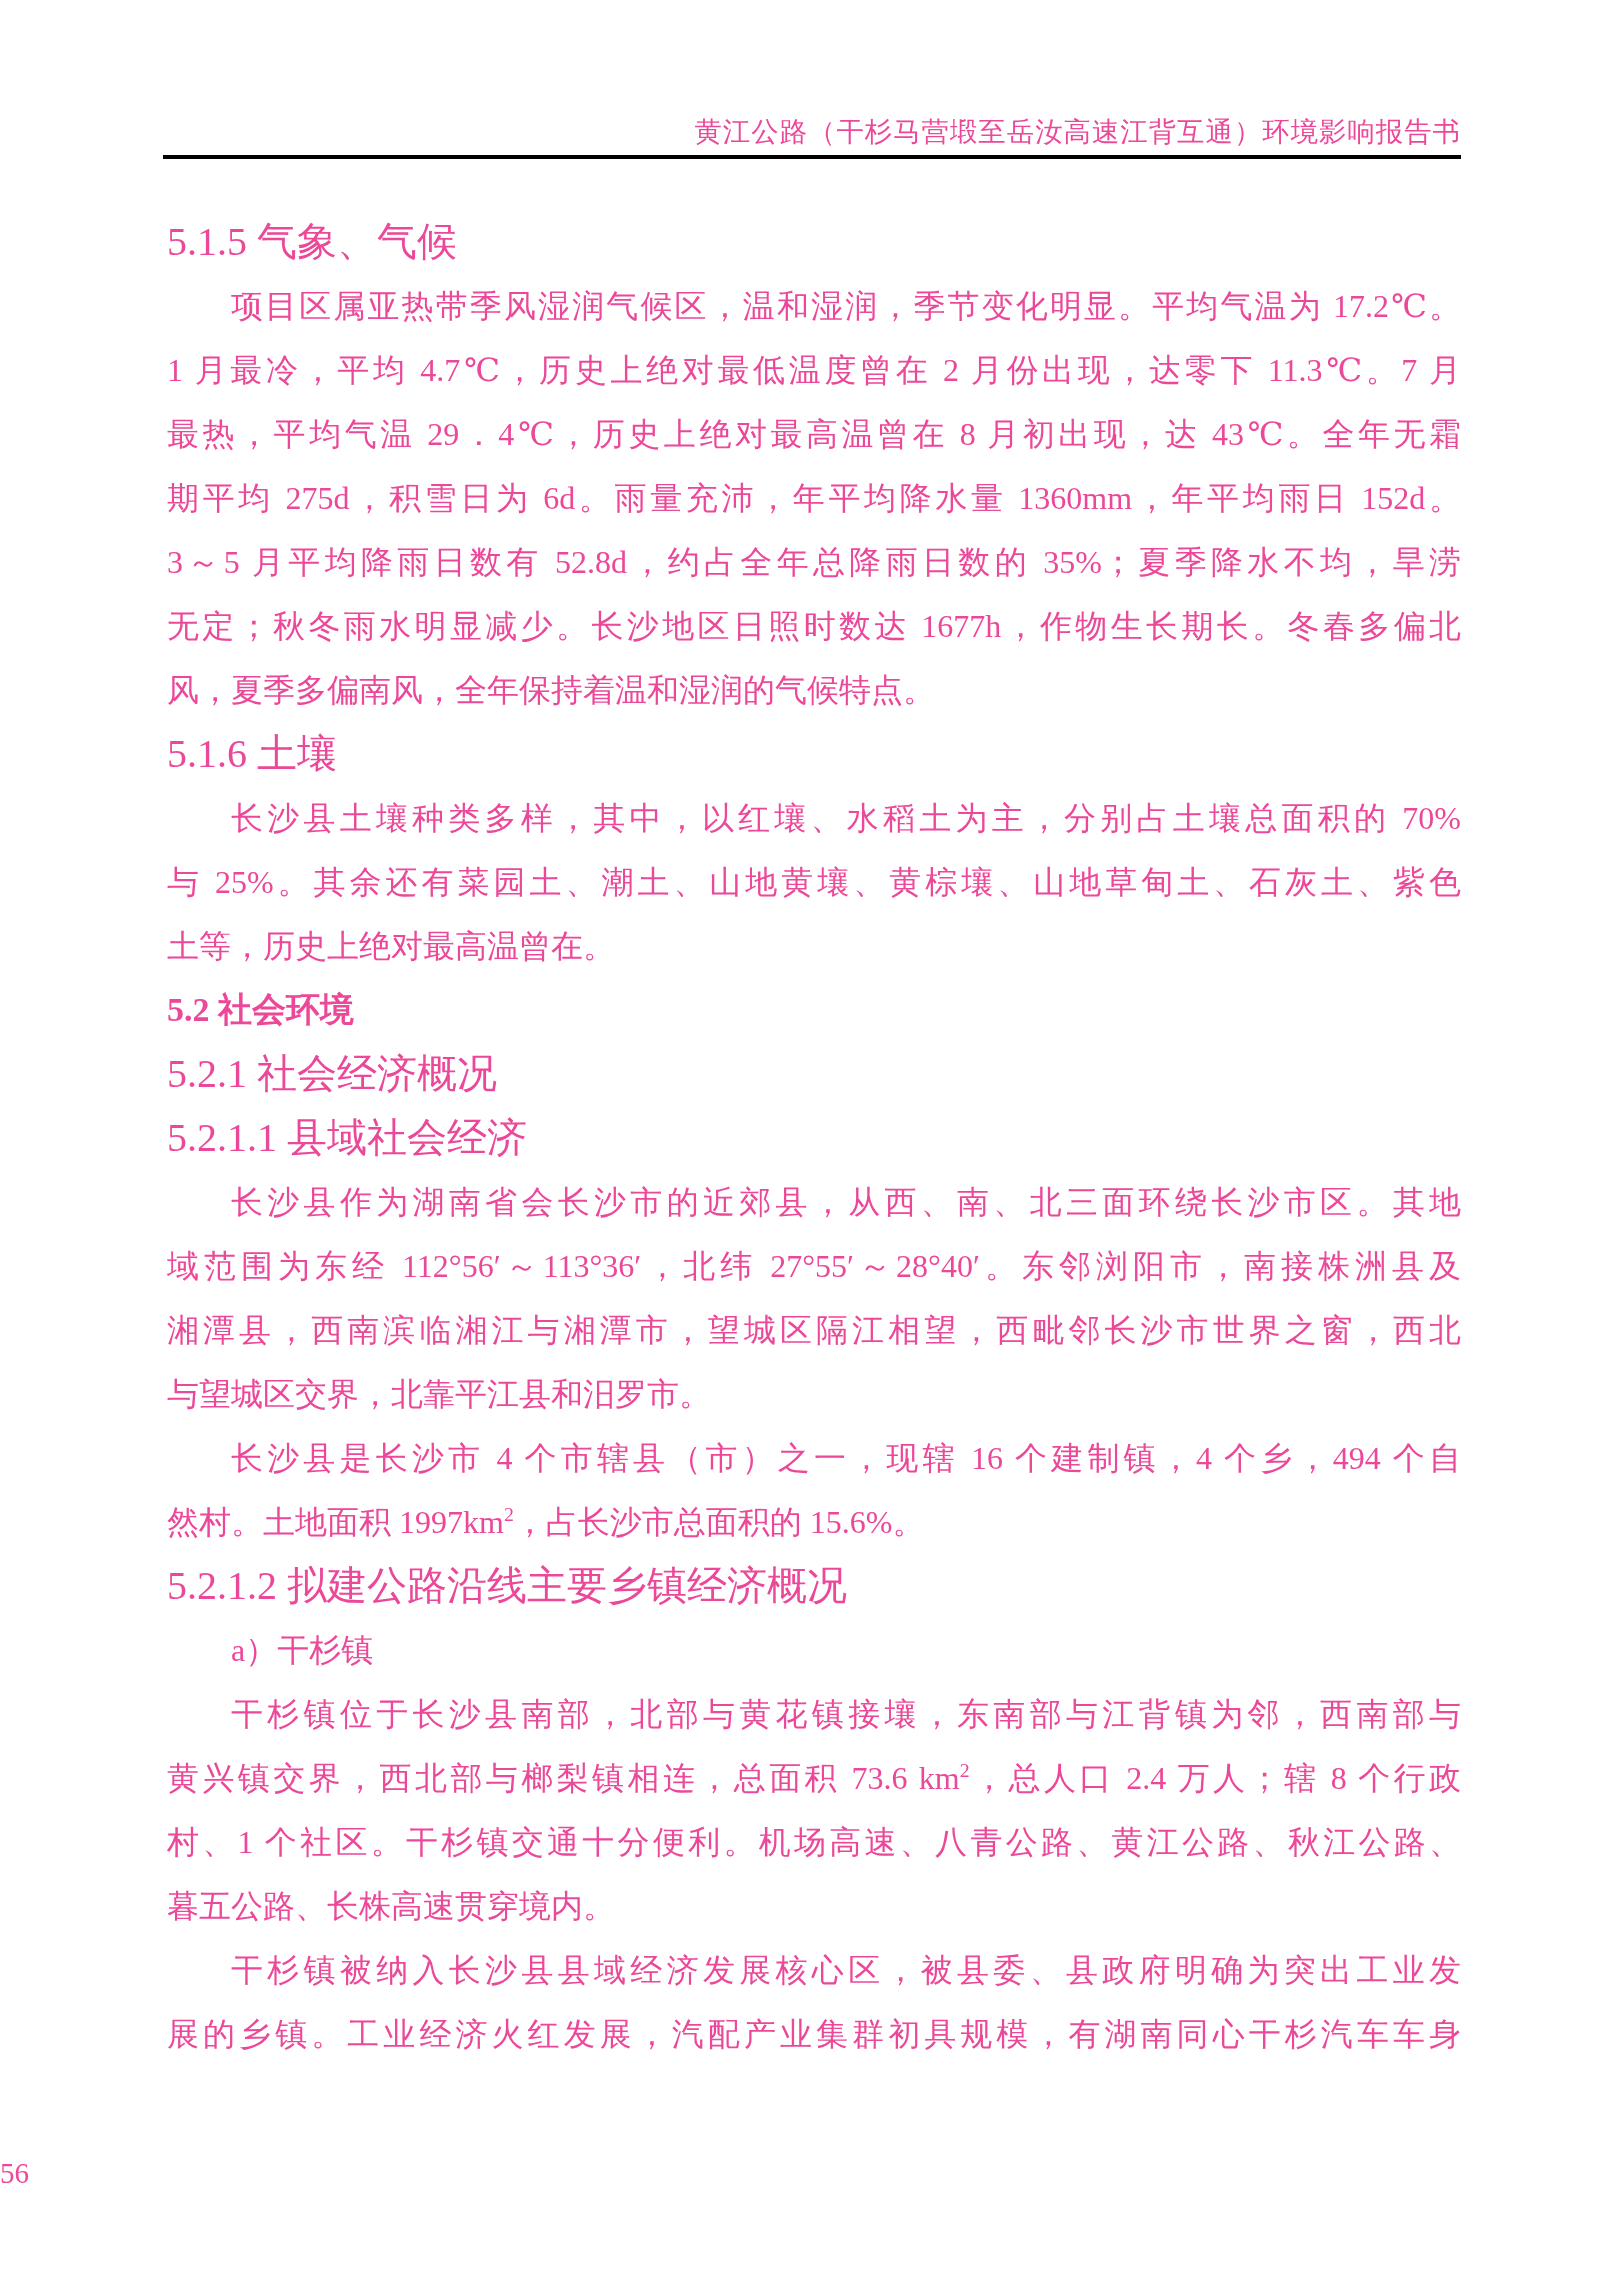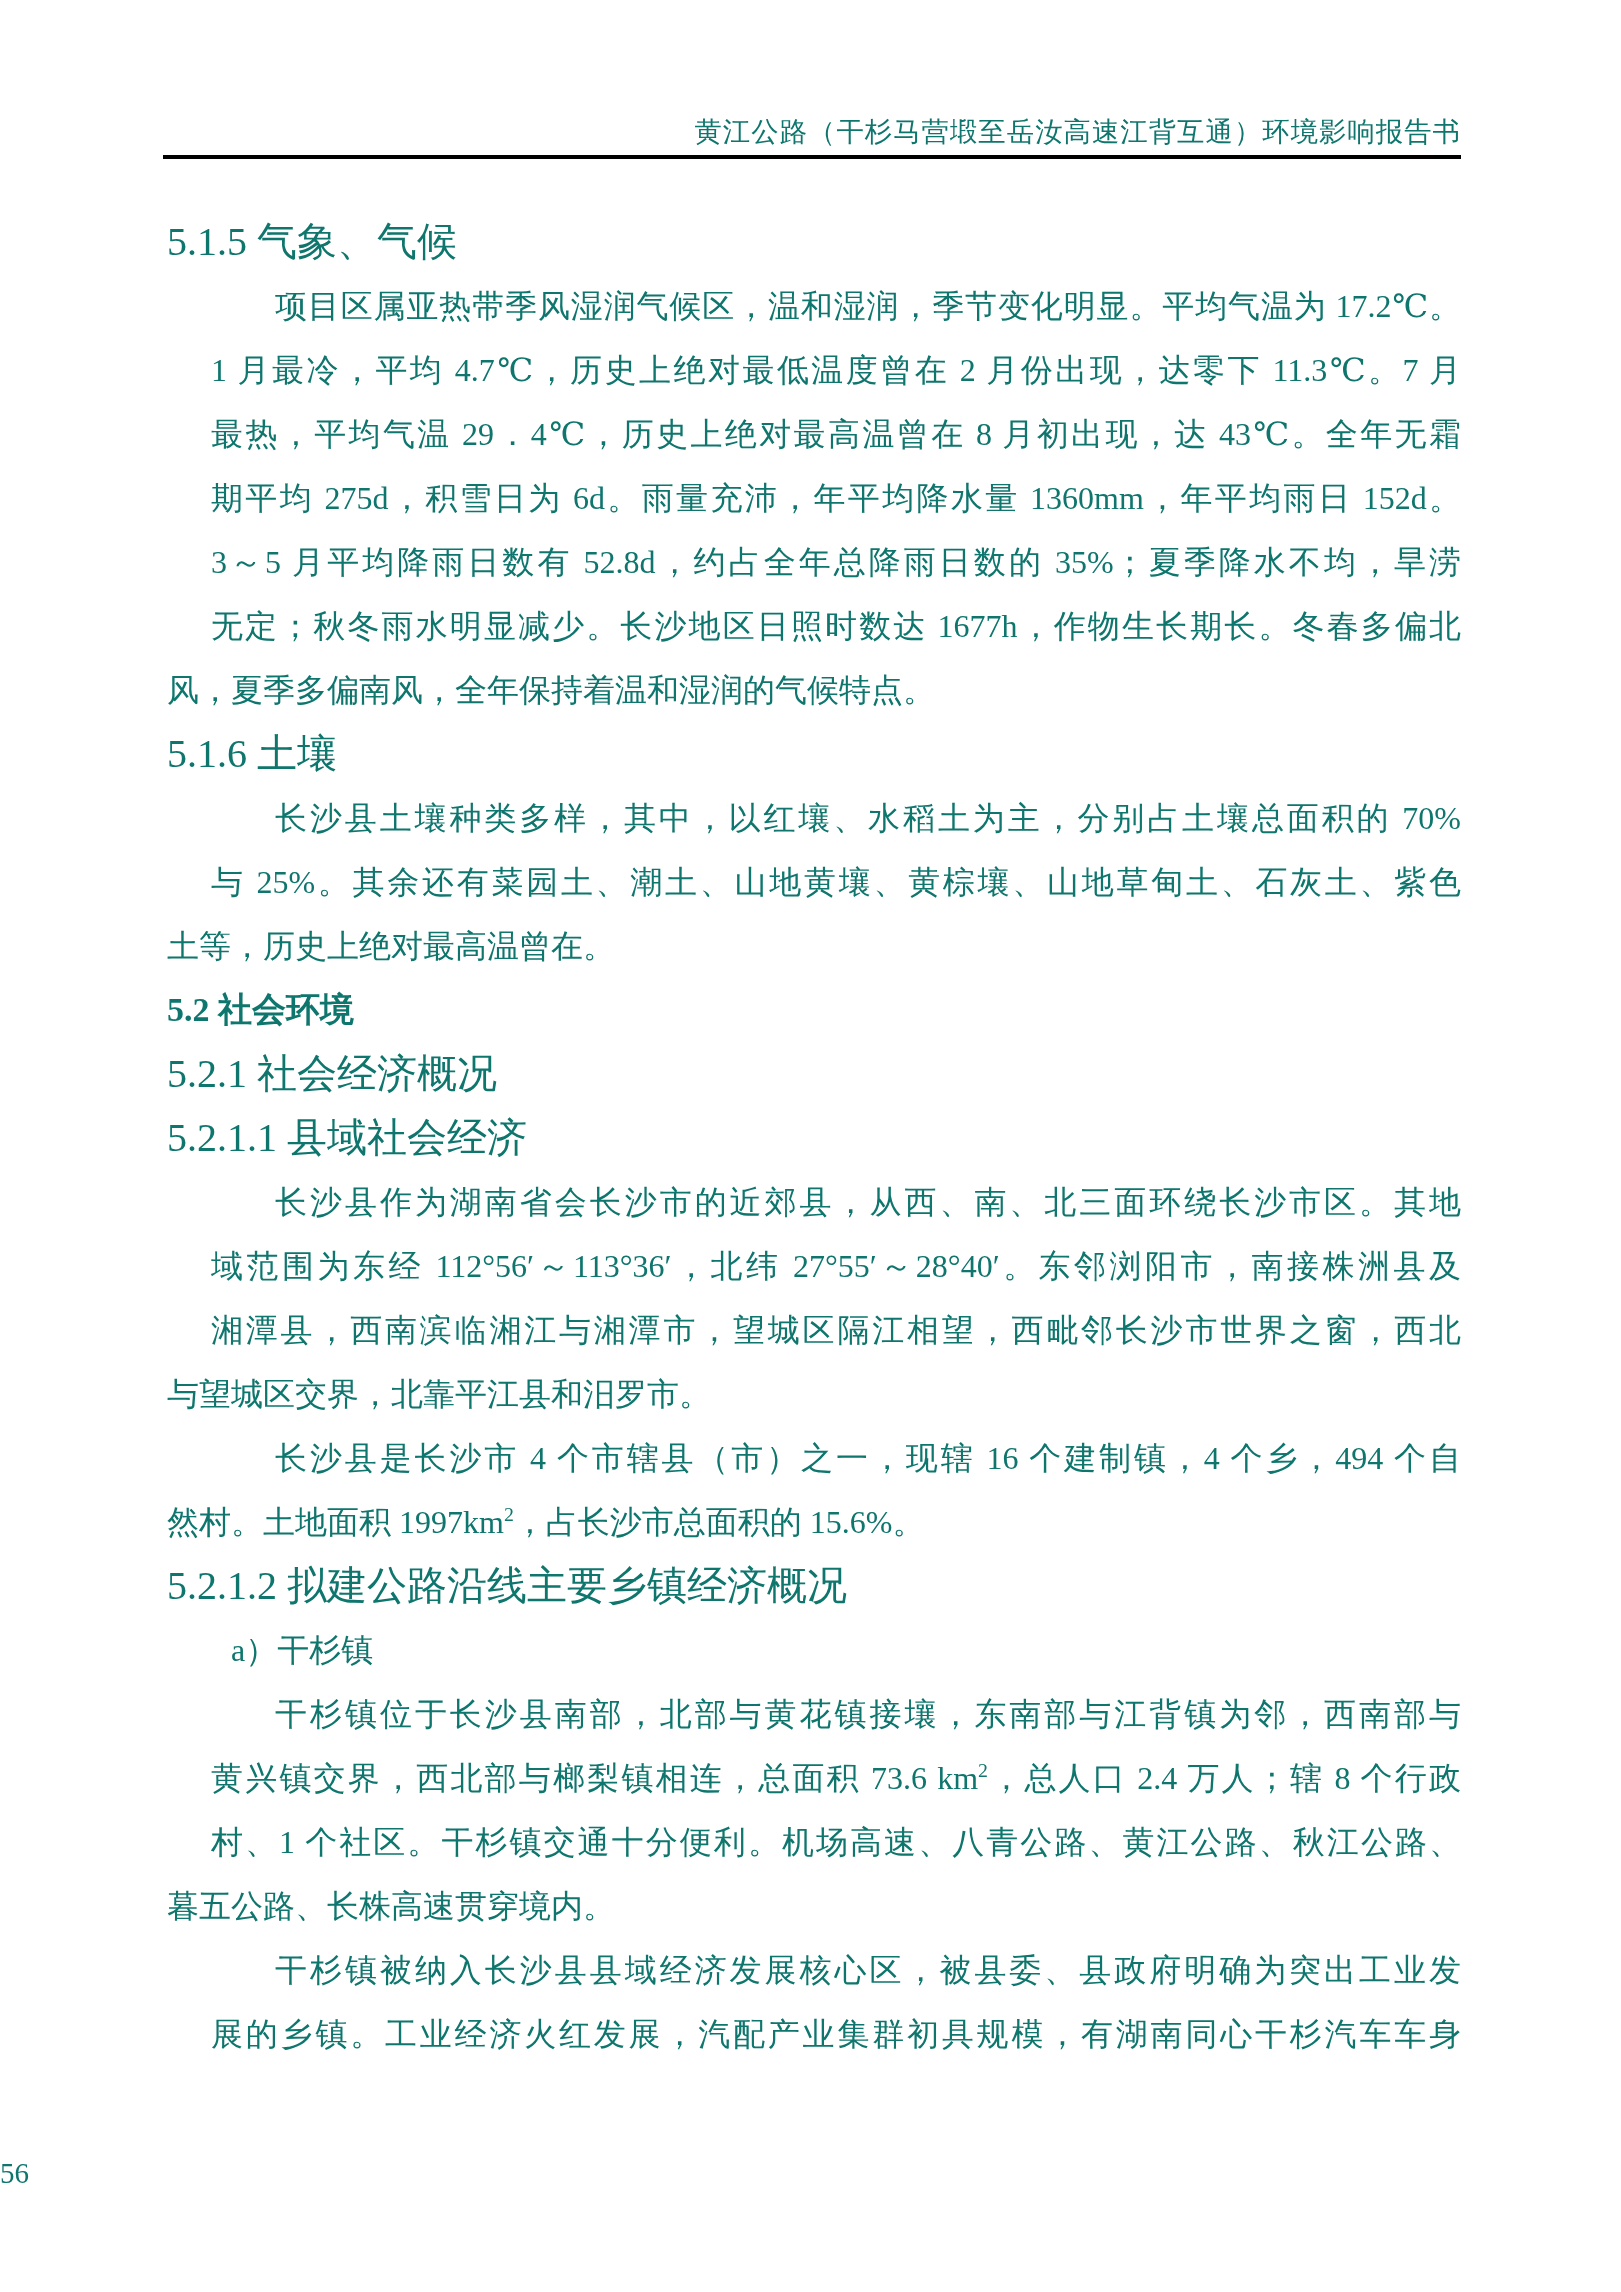--- a/index.html
+++ b/index.html
@@ -6,21 +6,21 @@
     margin: 0;
     padding: 0;
     background: #ffffff;
   }
   .page {
     position: relative;
     width: 1621px;
     height: 2293px;
     background: #ffffff;
     font-family: "Liberation Serif", "DejaVu Serif", serif;
-    color: #0f766e;
+    color: #ec4899;
     overflow: hidden;
   }
   .header {
     margin: 0 160px 0 163px;
     padding-top: 116px;
     border-bottom: 4.9px solid #000000;
     padding-bottom: 5.9px;
   }
   .header-title {
     text-align: right;
@@ -35,21 +35,20 @@
     height: 64px;
     line-height: 64px;
     font-size: 32px;
     text-align: justify;
     text-justify: inter-character;
     white-space: nowrap;
   }
   .row.fill {
     white-space: normal;
     text-align-last: justify;
-    margin-left: 44px;
   }
   .row.indent {
     text-indent: 2em;
   }
   .row.heading {
     font-size: 40px;
   }
   .row.heading-bold {
     font-weight: bold;
     font-size: 34px;

